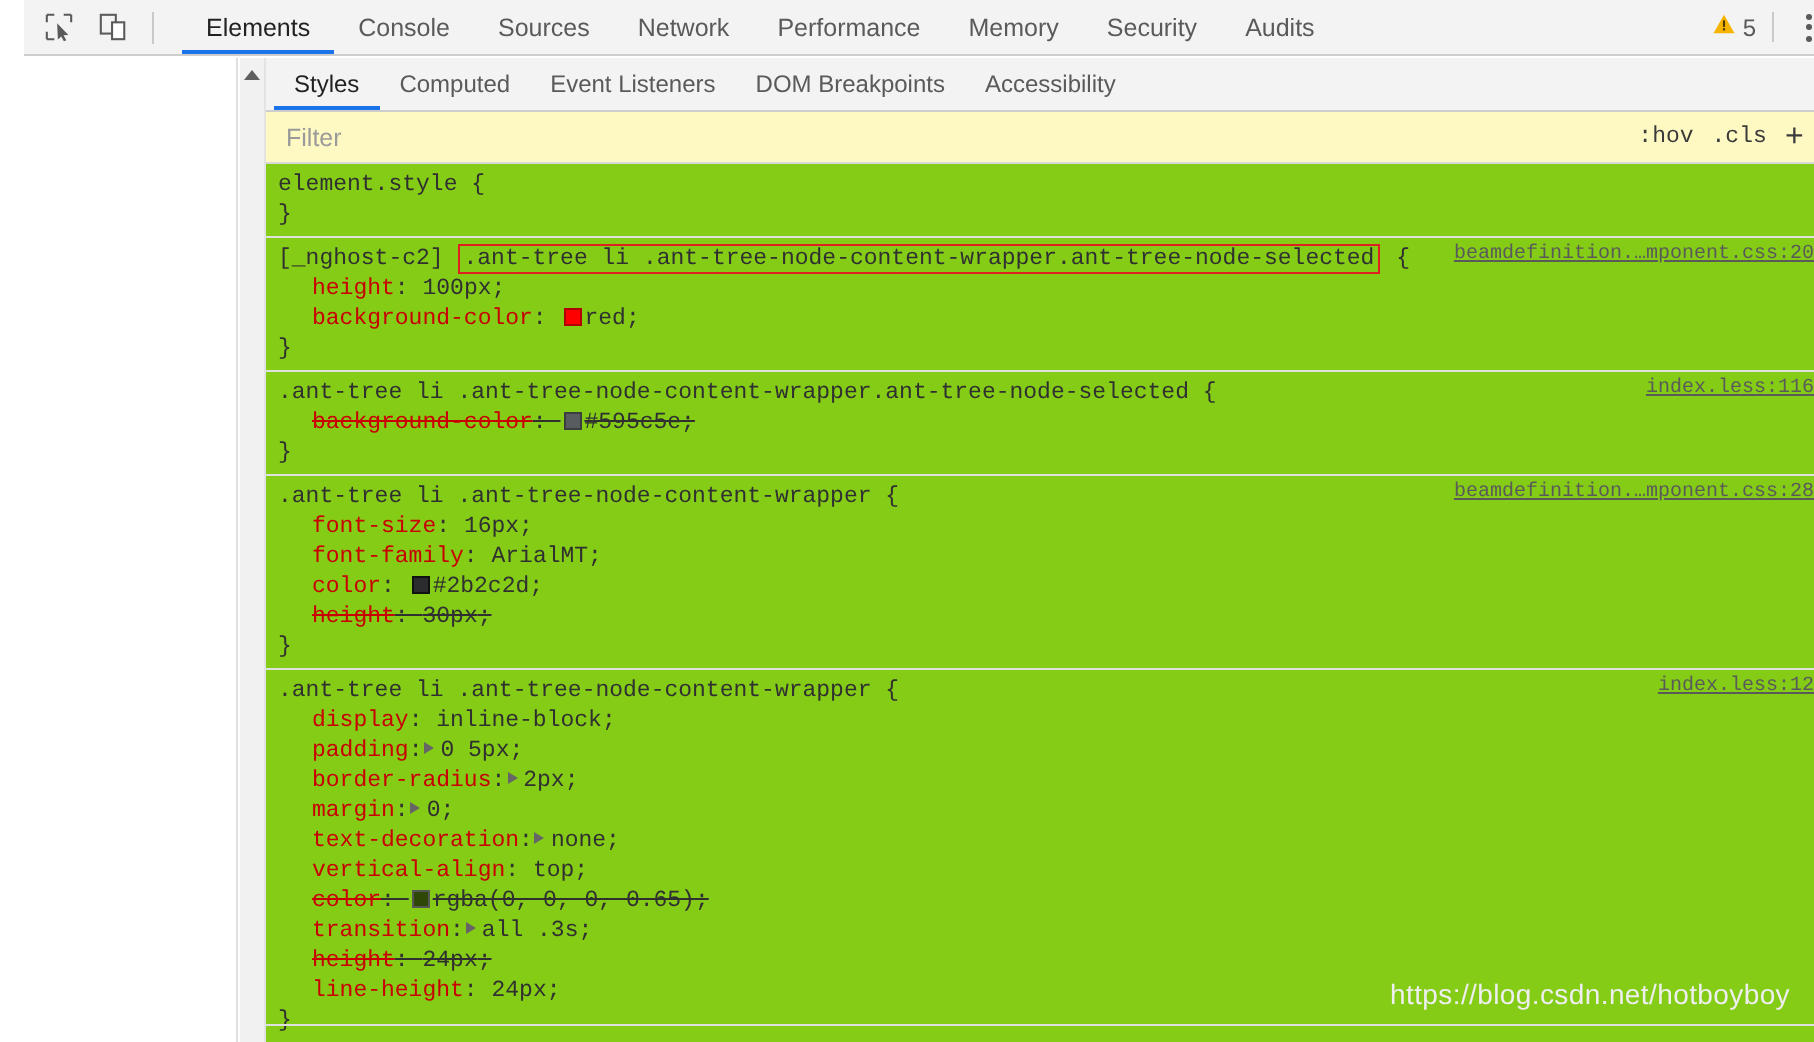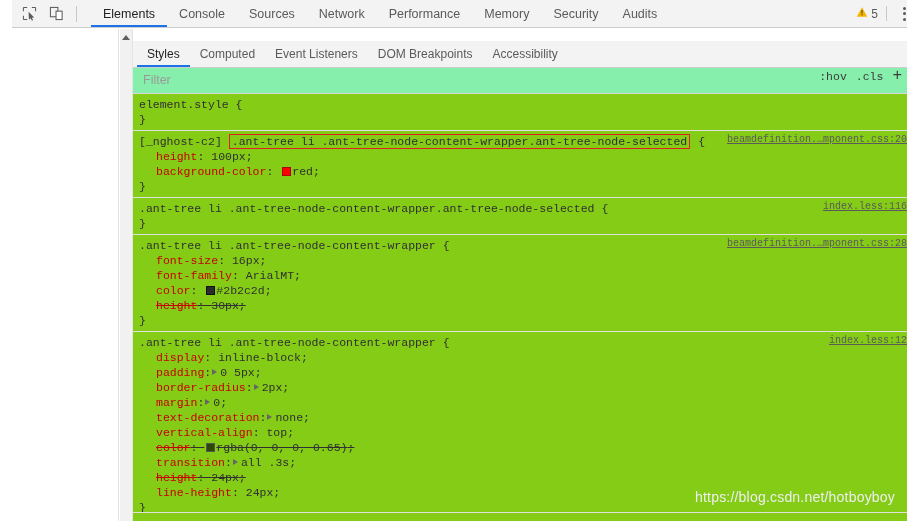--- a/index.html
+++ b/index.html
@@ -115,44 +115,43 @@
   }
 
   
   .sub-tabbar {
     position: relative;
     height: 27px;
     background: #f3f3f3;
     border-bottom: 1px solid #cdcdcd;
     display: flex; align-items: stretch;
     padding-left: 4px;
-    margin-top: 12px;
   }
   .sub-tab {
     position: relative;
     display: flex; align-items: center;
     padding: 0 10px;
     font-size: 12px;
     color: #5a5a5a;
     cursor: pointer;
     white-space: nowrap;
   }
   .sub-tab.active { color: #222222; }
   .sub-tab.active::after {
     content: "";
     position: absolute; left: 0; right: 0; bottom: 0;
     height: 2px; background: #1a73e8;
   }
 
   
   .filter-row {
     height: 26px;
-    background: #86efac;
+    background: #fef9c3;
     border-bottom: 1px solid #d8d8d8;
-    display: flex; align-items: flex-start;
+    display: flex; align-items: center;
   }
   .filter-input {
     flex: 1 1 auto;
     height: 24px; line-height: 24px;
     border: none; outline: none;
     background: transparent;
     font-family: "Liberation Sans", sans-serif;
     font-size: 12.5px;
     color: #333;
     padding: 0 8px 0 10px;
@@ -388,20 +387,23 @@
         <div class="line">
           <span class="brace">}</span>
         </div>
       </div>
 
       <div class="rule">
         <a class="src">index.less:116</a>
         <div class="line">
           <span class="sel">.ant-tree li .ant-tree-node-content-wrapper.ant-tree-node-selected {</span>
         </div>
+        <div class="line ind strike-all">
+          <span class="prop">background-color</span><span class="val">: </span><span class="sw" style="background:#595c5e;border-color:#3b3d3f"></span><span class="val">#595c5e</span><span class="val">;</span>
+        </div>
         <div class="line">
           <span class="brace">}</span>
         </div>
       </div>
 
       <div class="rule">
         <a class="src">beamdefinition.…mponent.css:28</a>
         <div class="line">
           <span class="sel">.ant-tree li .ant-tree-node-content-wrapper {</span>
         </div>

